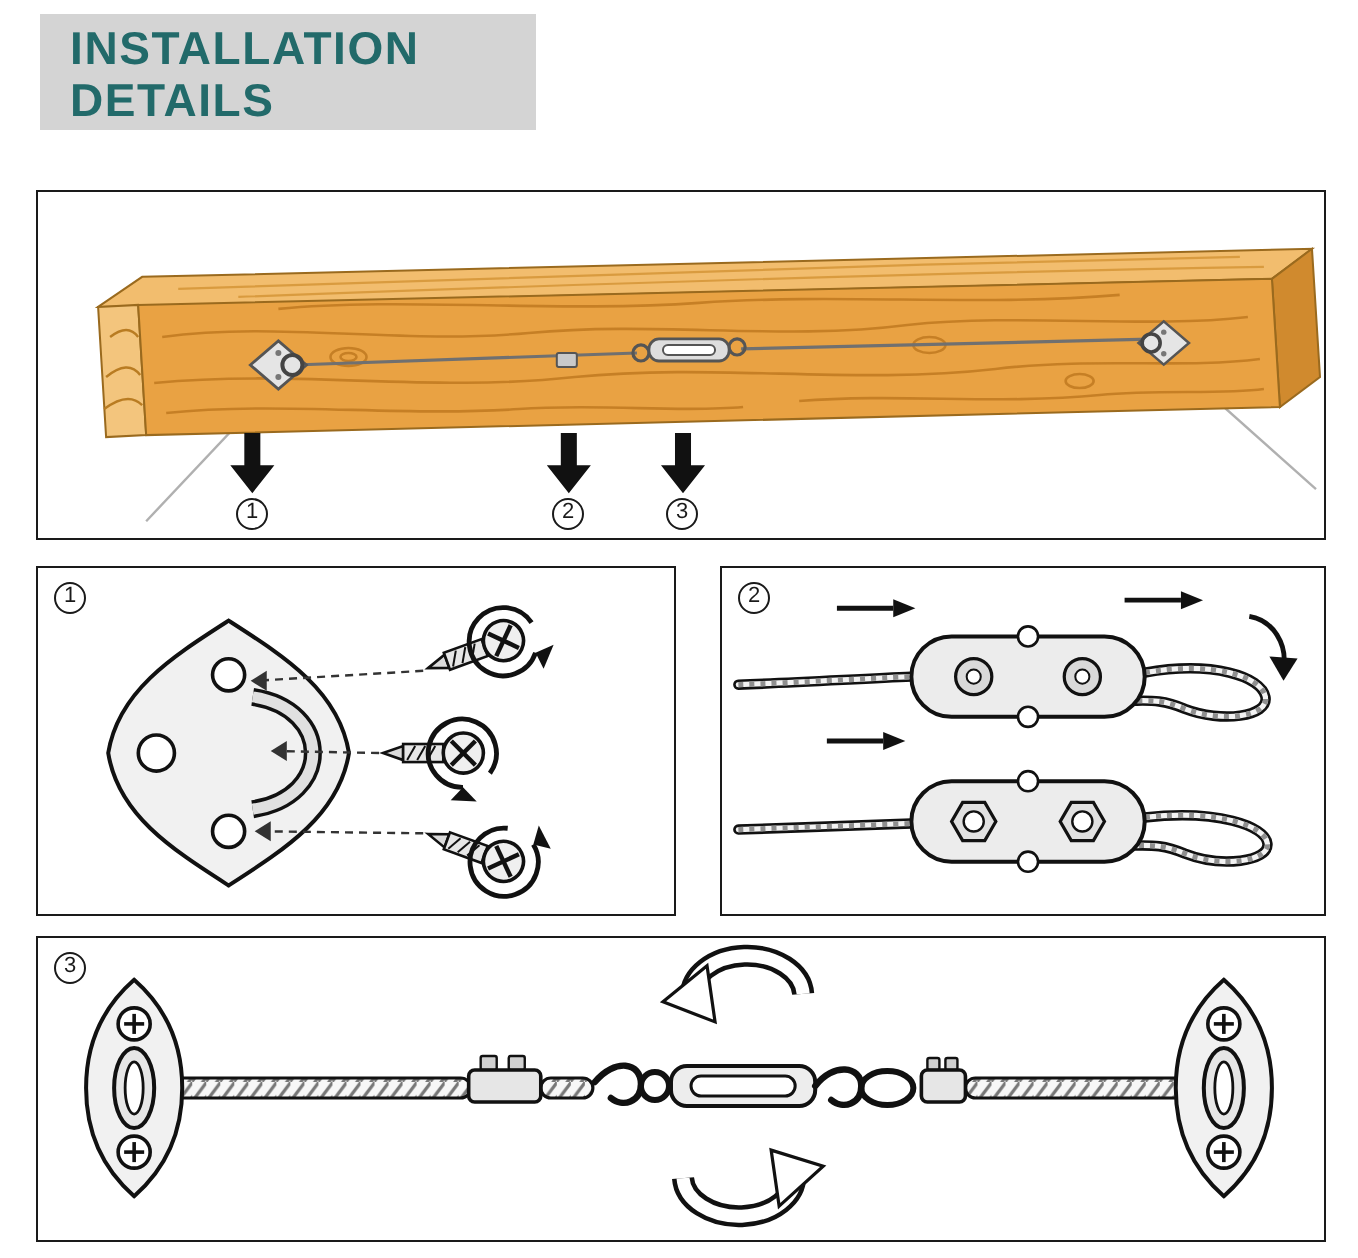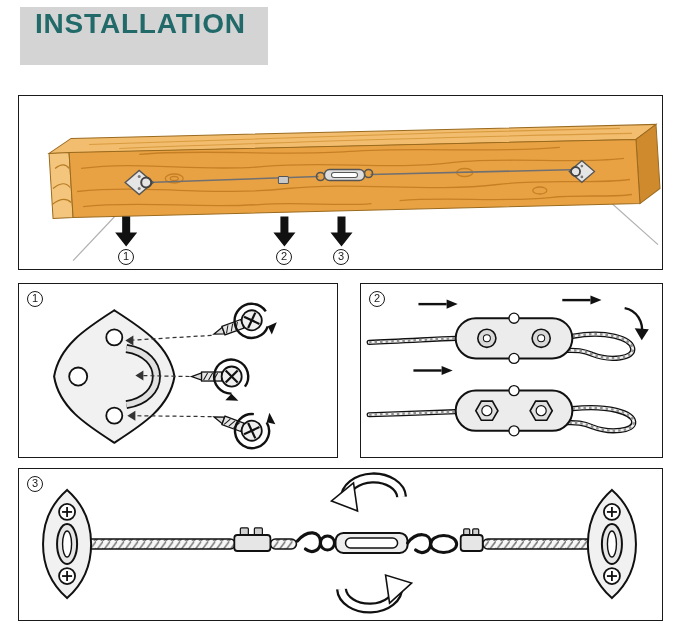--- a/index.html
+++ b/index.html
@@ -9,21 +9,21 @@
     font-family:"Liberation Sans", sans-serif;
     position:relative; overflow:hidden;
   }
   .page { position:relative; width:679px; height:629px; background:#fff; }
 
   .header {
     position:absolute; left:20px; top:7px; width:248px; height:58px;
     background:#d4d4d4; padding:4px 0 0 15px;
   }
   .title-line {
-    color:#226a6a; font-size:28px; font-weight:bold;
+    color:#226a6a; font-size:23px; font-weight:bold;
     letter-spacing:0.8px; line-height:26px;
   }
 
   .panel {
     position:absolute; border:1.5px solid #1a1a1a; background:#fff;
   }
   .panel-overview { left:18px; top:95px;  width:645px; height:175px; }
   .panel-step1    { left:18px; top:283px; width:320px; height:175px; }
   .panel-step2    { left:360px;top:283px; width:303px; height:175px; }
   .panel-step3    { left:18px; top:468px; width:645px; height:153px; }
@@ -46,20 +46,21 @@
   .ropeInner { fill:none; stroke:#f3f3f3; stroke-width:2.6; stroke-linecap:round; }
   .ropeTwist { fill:none; stroke:#8f8f8f; stroke-width:2.6; stroke-dasharray:2.5 3; }
 </style>
 </head>
 <body>
 
 <div class="page">
 
   <div class="header">
     <div class="title-line">INSTALLATION</div>
+    <div class="title-line">DETAILS</div>
   </div>
 
   <div class="panel panel-overview">
     <svg viewBox="0 0 642 172">
 
       <g>
         <line x1="120" y1="94" x2="54" y2="164" stroke="#b0b0b0" stroke-width="1.2"></line>
         <line x1="564" y1="82" x2="638" y2="148" stroke="#b0b0b0" stroke-width="1.2"></line>
       </g>
 

